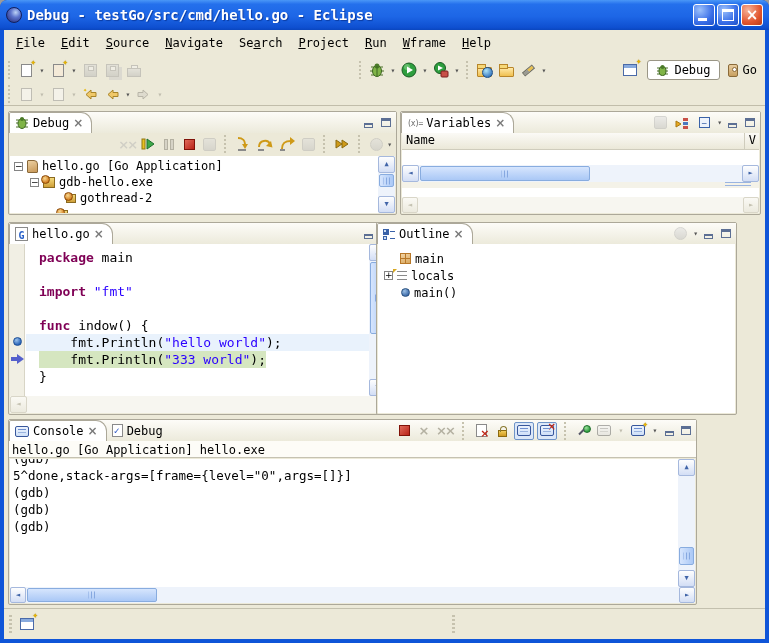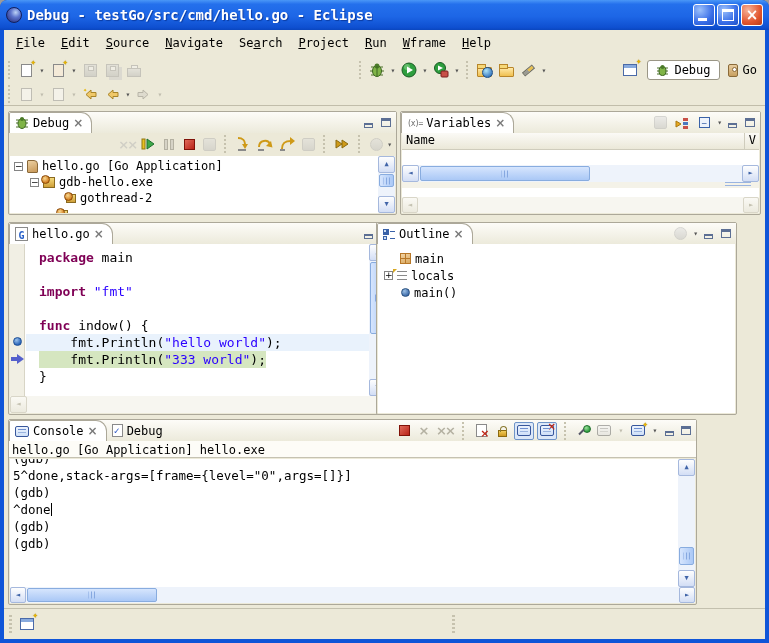--- a/index.html
+++ b/index.html
@@ -670,21 +670,20 @@
             </div>
         </div>
       </div>
       <div class="contitle">
         <span>hello.go [Go Application] hello.exe</span>
       </div>
       <div class="conbody">
         <div class="conl" style="margin-top:-9px"><span>(gdb)</span></div>
         <div class="conl"><span>5^done,stack-args=[frame={level="0",args=[]}]</span></div>
         <div class="conl"><span>(gdb)</span></div>
-        <div class="conl"><span>^done</span><span class="caret"></span></div>
         <div class="conl"><span>(gdb)</span></div>
         <div class="conl"><span>(gdb)</span></div>
       </div>
       <div class="sb" style="right:1px;top:39px;bottom:17px;width:17px">
         <div class="sbb" style="top:0">
             <span>▲</span>
           </div>
         <div class="sbt" style="left:1px;right:1px;bottom:22px;height:18px"></div>
         <div class="sbb" style="bottom:0">
             <span>▼</span>

